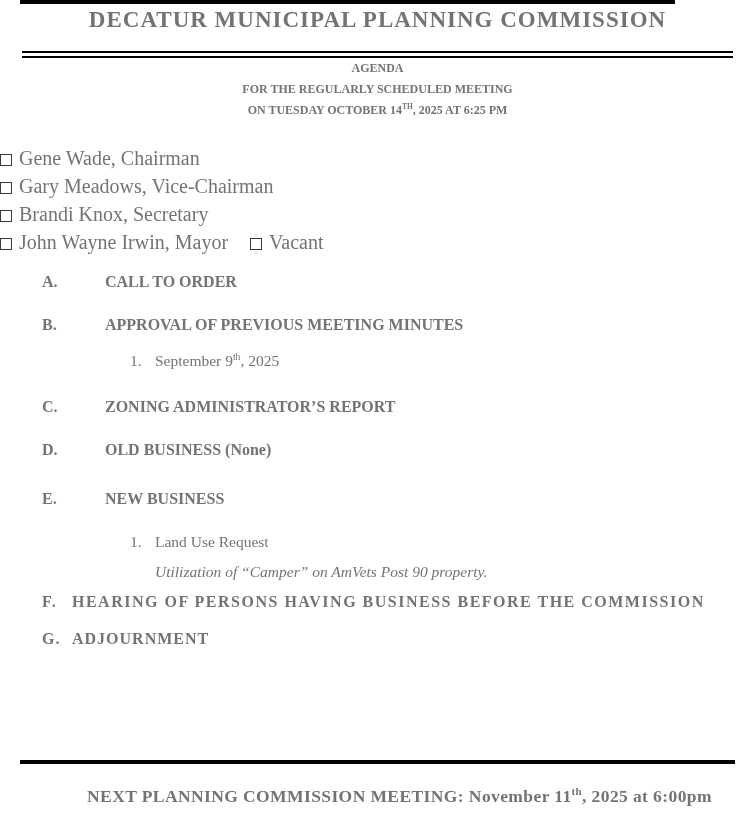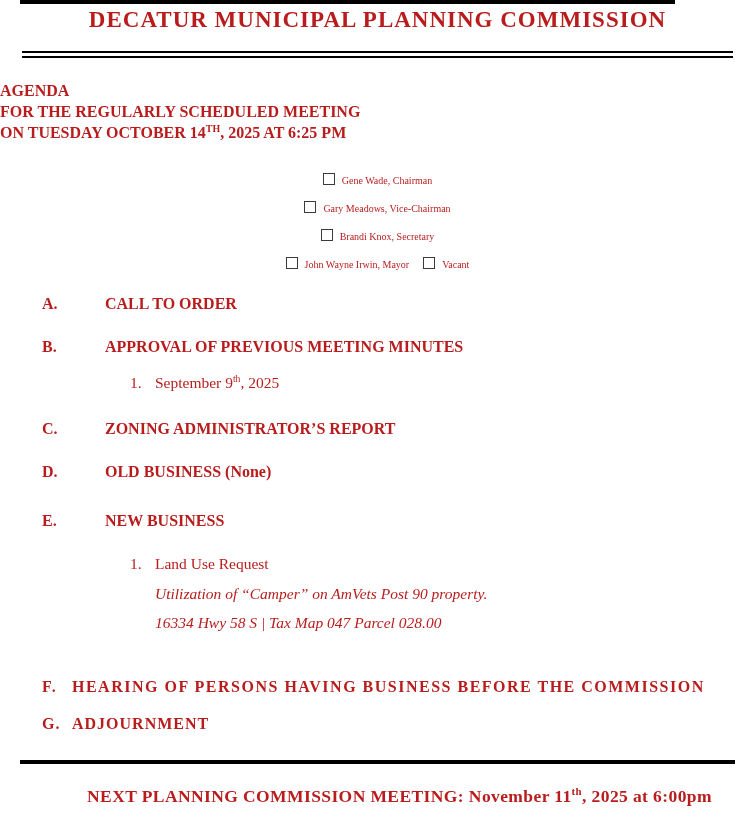--- a/index.html
+++ b/index.html
@@ -1,37 +1,37 @@
 <!DOCTYPE html>
 <html><head>
 <meta charset="utf-8">
 <style>
   html, body { margin:0; padding:0; background:#fff; }
   .page {
     position:relative; width:755px; height:829px; background:#fff;
-    font-family:"Liberation Serif", serif; color:#b91c1c; overflow:hidden;
+    font-family:"Liberation Serif", serif; color:#737373; overflow:hidden;
   }
   .top-bar { position:absolute; top:0; left:20px; width:655px; height:4px; background:#000; }
   .doc-title {
     margin:6px 0 0 0; text-align:center; font-size:23px; font-weight:bold;
     letter-spacing:1px; line-height:28px;
   }
   .double-rule {
     margin:17px 22px 0 22px; height:3px;
     border-top:2px solid #000; border-bottom:2px solid #000;
   }
-  .heading { margin-top:22px; text-align:left; font-weight:bold; font-size:16px; line-height:21px; }
+  .heading { text-align:center; font-weight:bold; font-size:12px; line-height:21px; }
   sup { font-size:0.62em; line-height:0; }
-  .roll-call { margin-top:30px; text-align:center; font-size:10px; line-height:15px; }
+  .roll-call { margin-top:30px; text-align:left; font-size:20px; line-height:15px; }
   .roll-row { margin-bottom:13px; }
   .cbx {
     display:inline-block; width:10px; height:10px; border:1.5px solid #3a3a3a;
     margin-right:7px; vertical-align:-1px; background:#fff;
   }
-  .vacant-group { margin-left:14px; }
+  .vacant-group { margin-left:22px; }
   .items { margin:24px 0 0 42px; font-size:16px; }
   .sec { display:flex; font-weight:bold; line-height:16px; }
   .sec .ltr { width:63px; flex:none; }
   .sec-a { margin-bottom:27px; }
   .sec-b { margin-bottom:20px; }
   .sec-c { margin-bottom:27px; }
   .sec-d { margin-bottom:33px; }
   .sec-e { margin-bottom:27px; }
   .sub-item { display:flex; margin-left:88px; line-height:16px; font-size:15.5px; }
   .sub-item .num { width:25px; flex:none; }
@@ -112,21 +112,20 @@
       <span class="ltr">E.</span>
       <span>NEW BUSINESS</span>
     </div>
 
     <div class="sub-item sub-e1">
       <span class="num">1.</span>
       <span>Land Use Request</span>
     </div>
 
     <div class="detail detail-1">Utilization of “Camper” on AmVets Post 90 property.</div>
-    <div class="detail detail-2">16334 Hwy 58 S | Tax Map 047 Parcel 028.00</div>
 
     <div class="sec sec-fg sec-f">
       <span class="ltr">F.</span>
       <span>HEARING OF PERSONS HAVING BUSINESS BEFORE THE COMMISSION</span>
     </div>
 
     <div class="sec sec-fg sec-g">
       <span class="ltr">G.</span>
       <span>ADJOURNMENT</span>
     </div>

